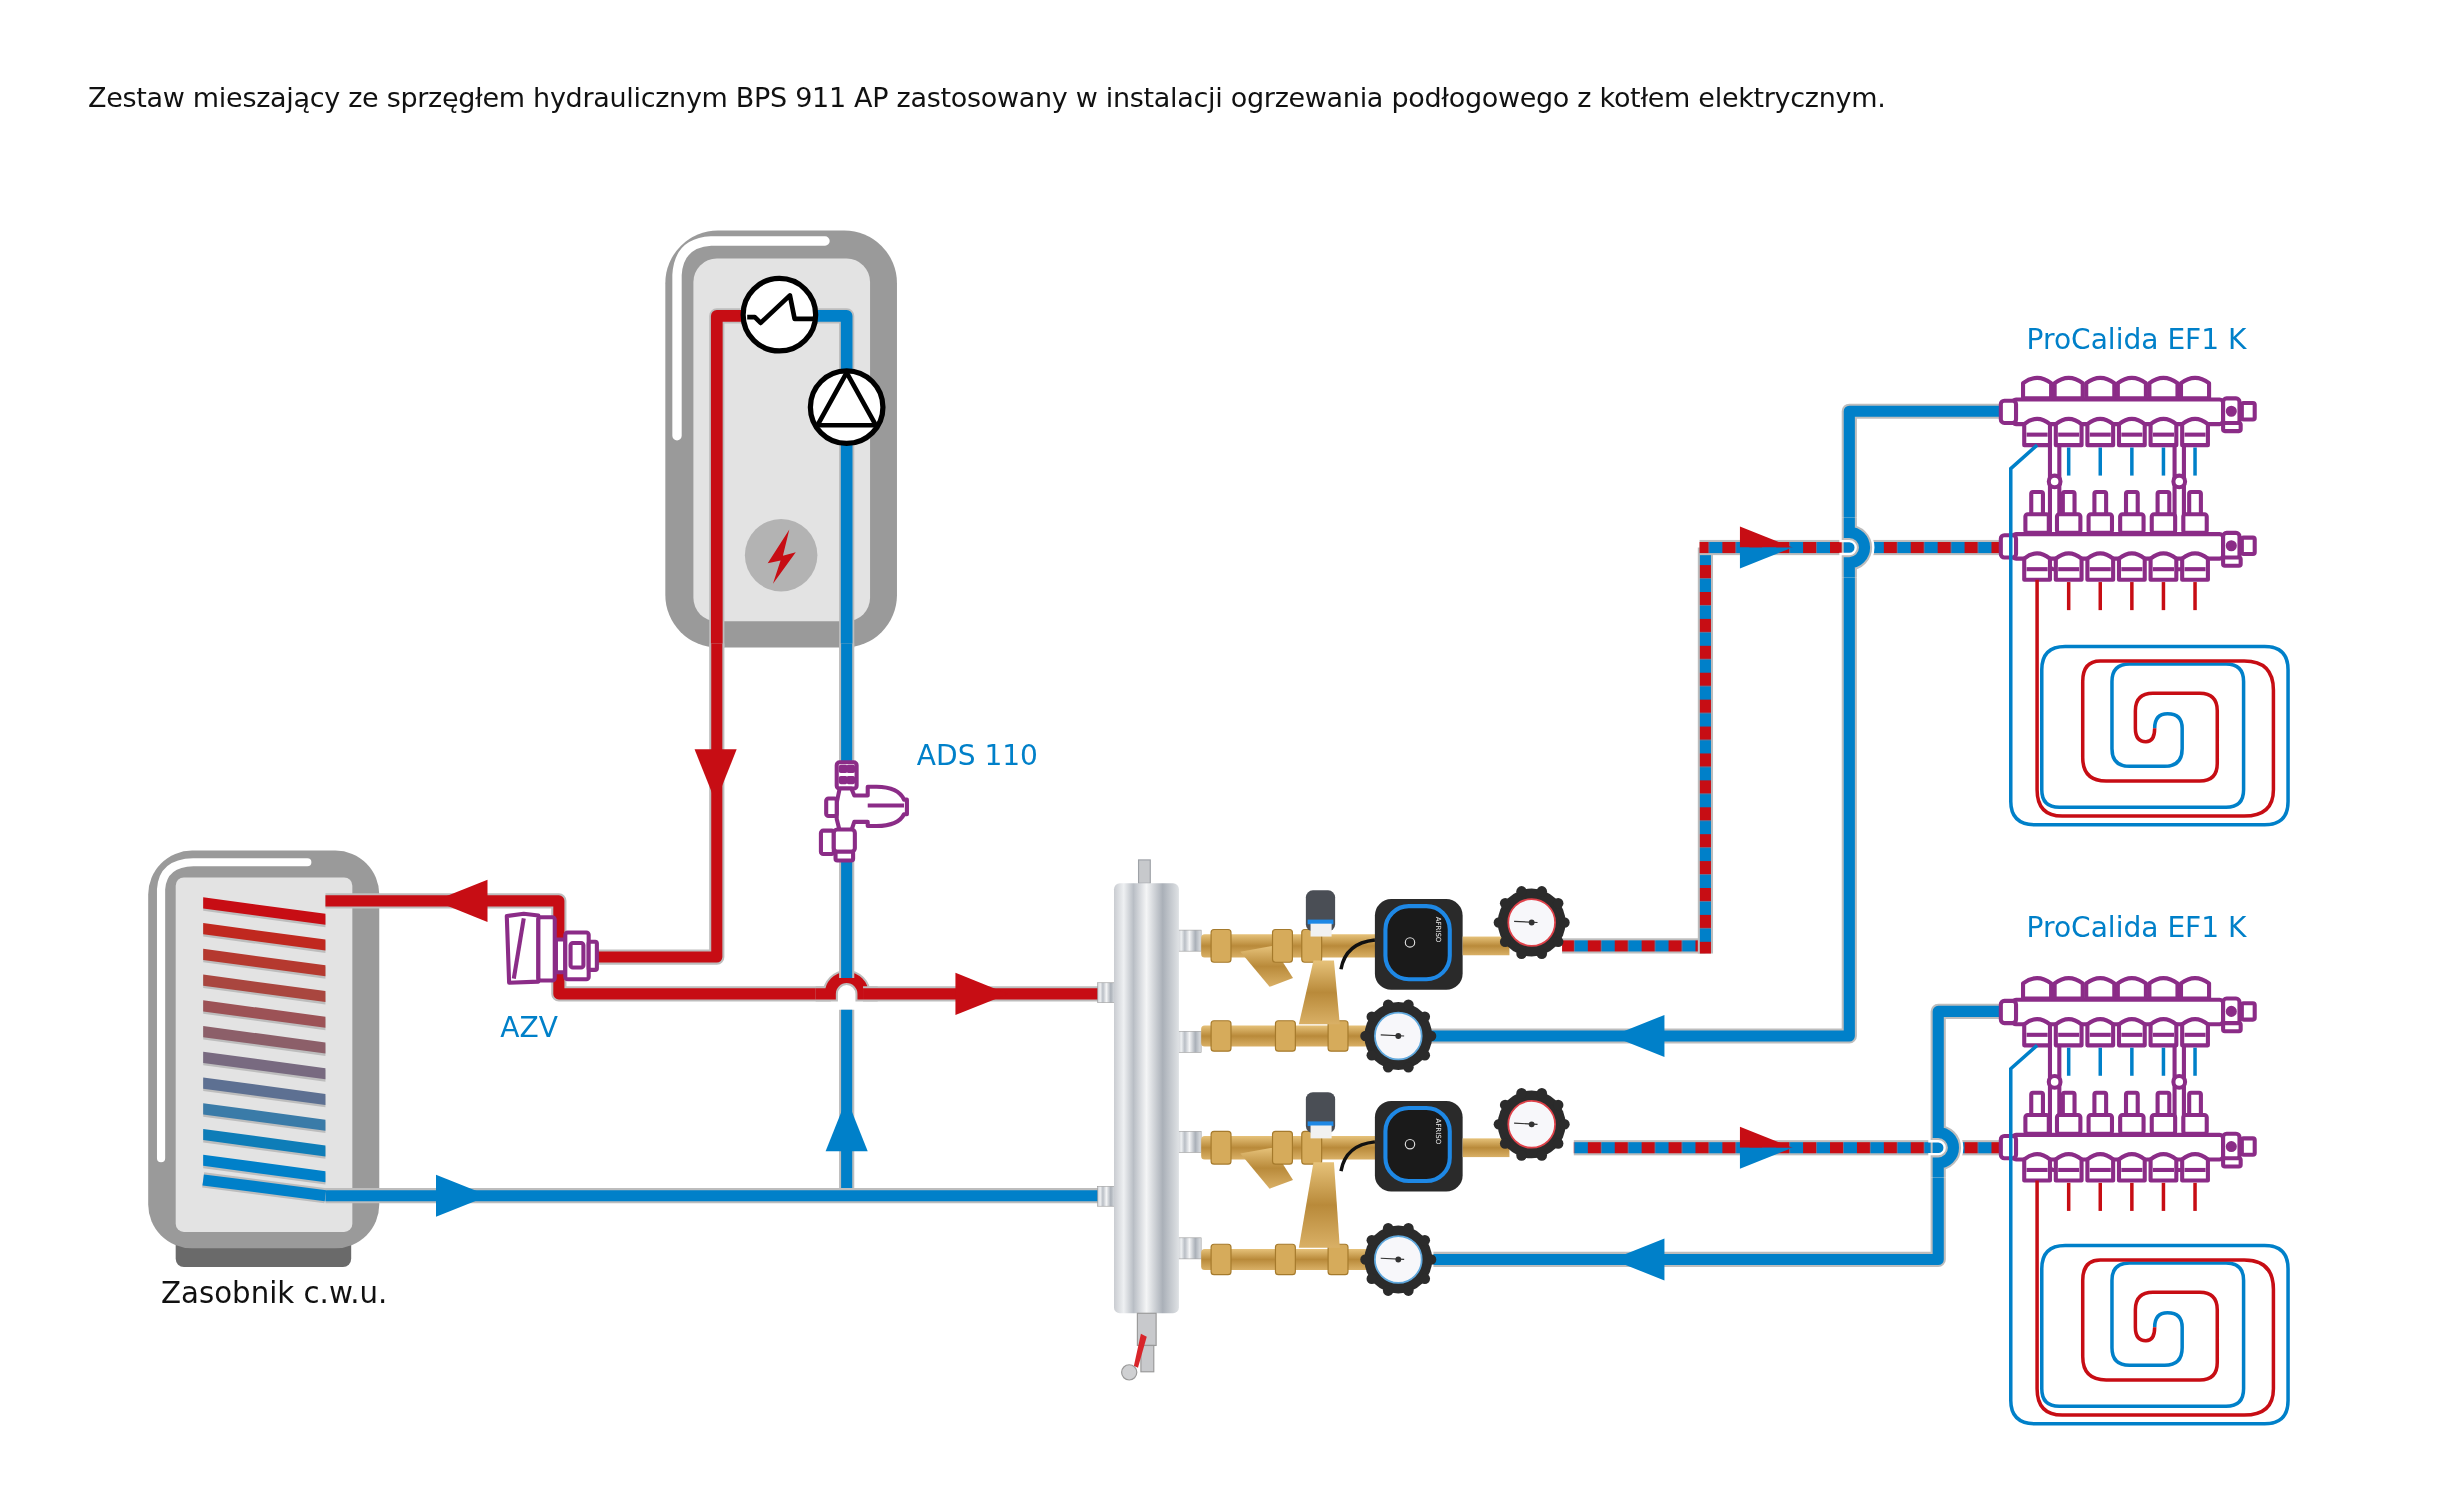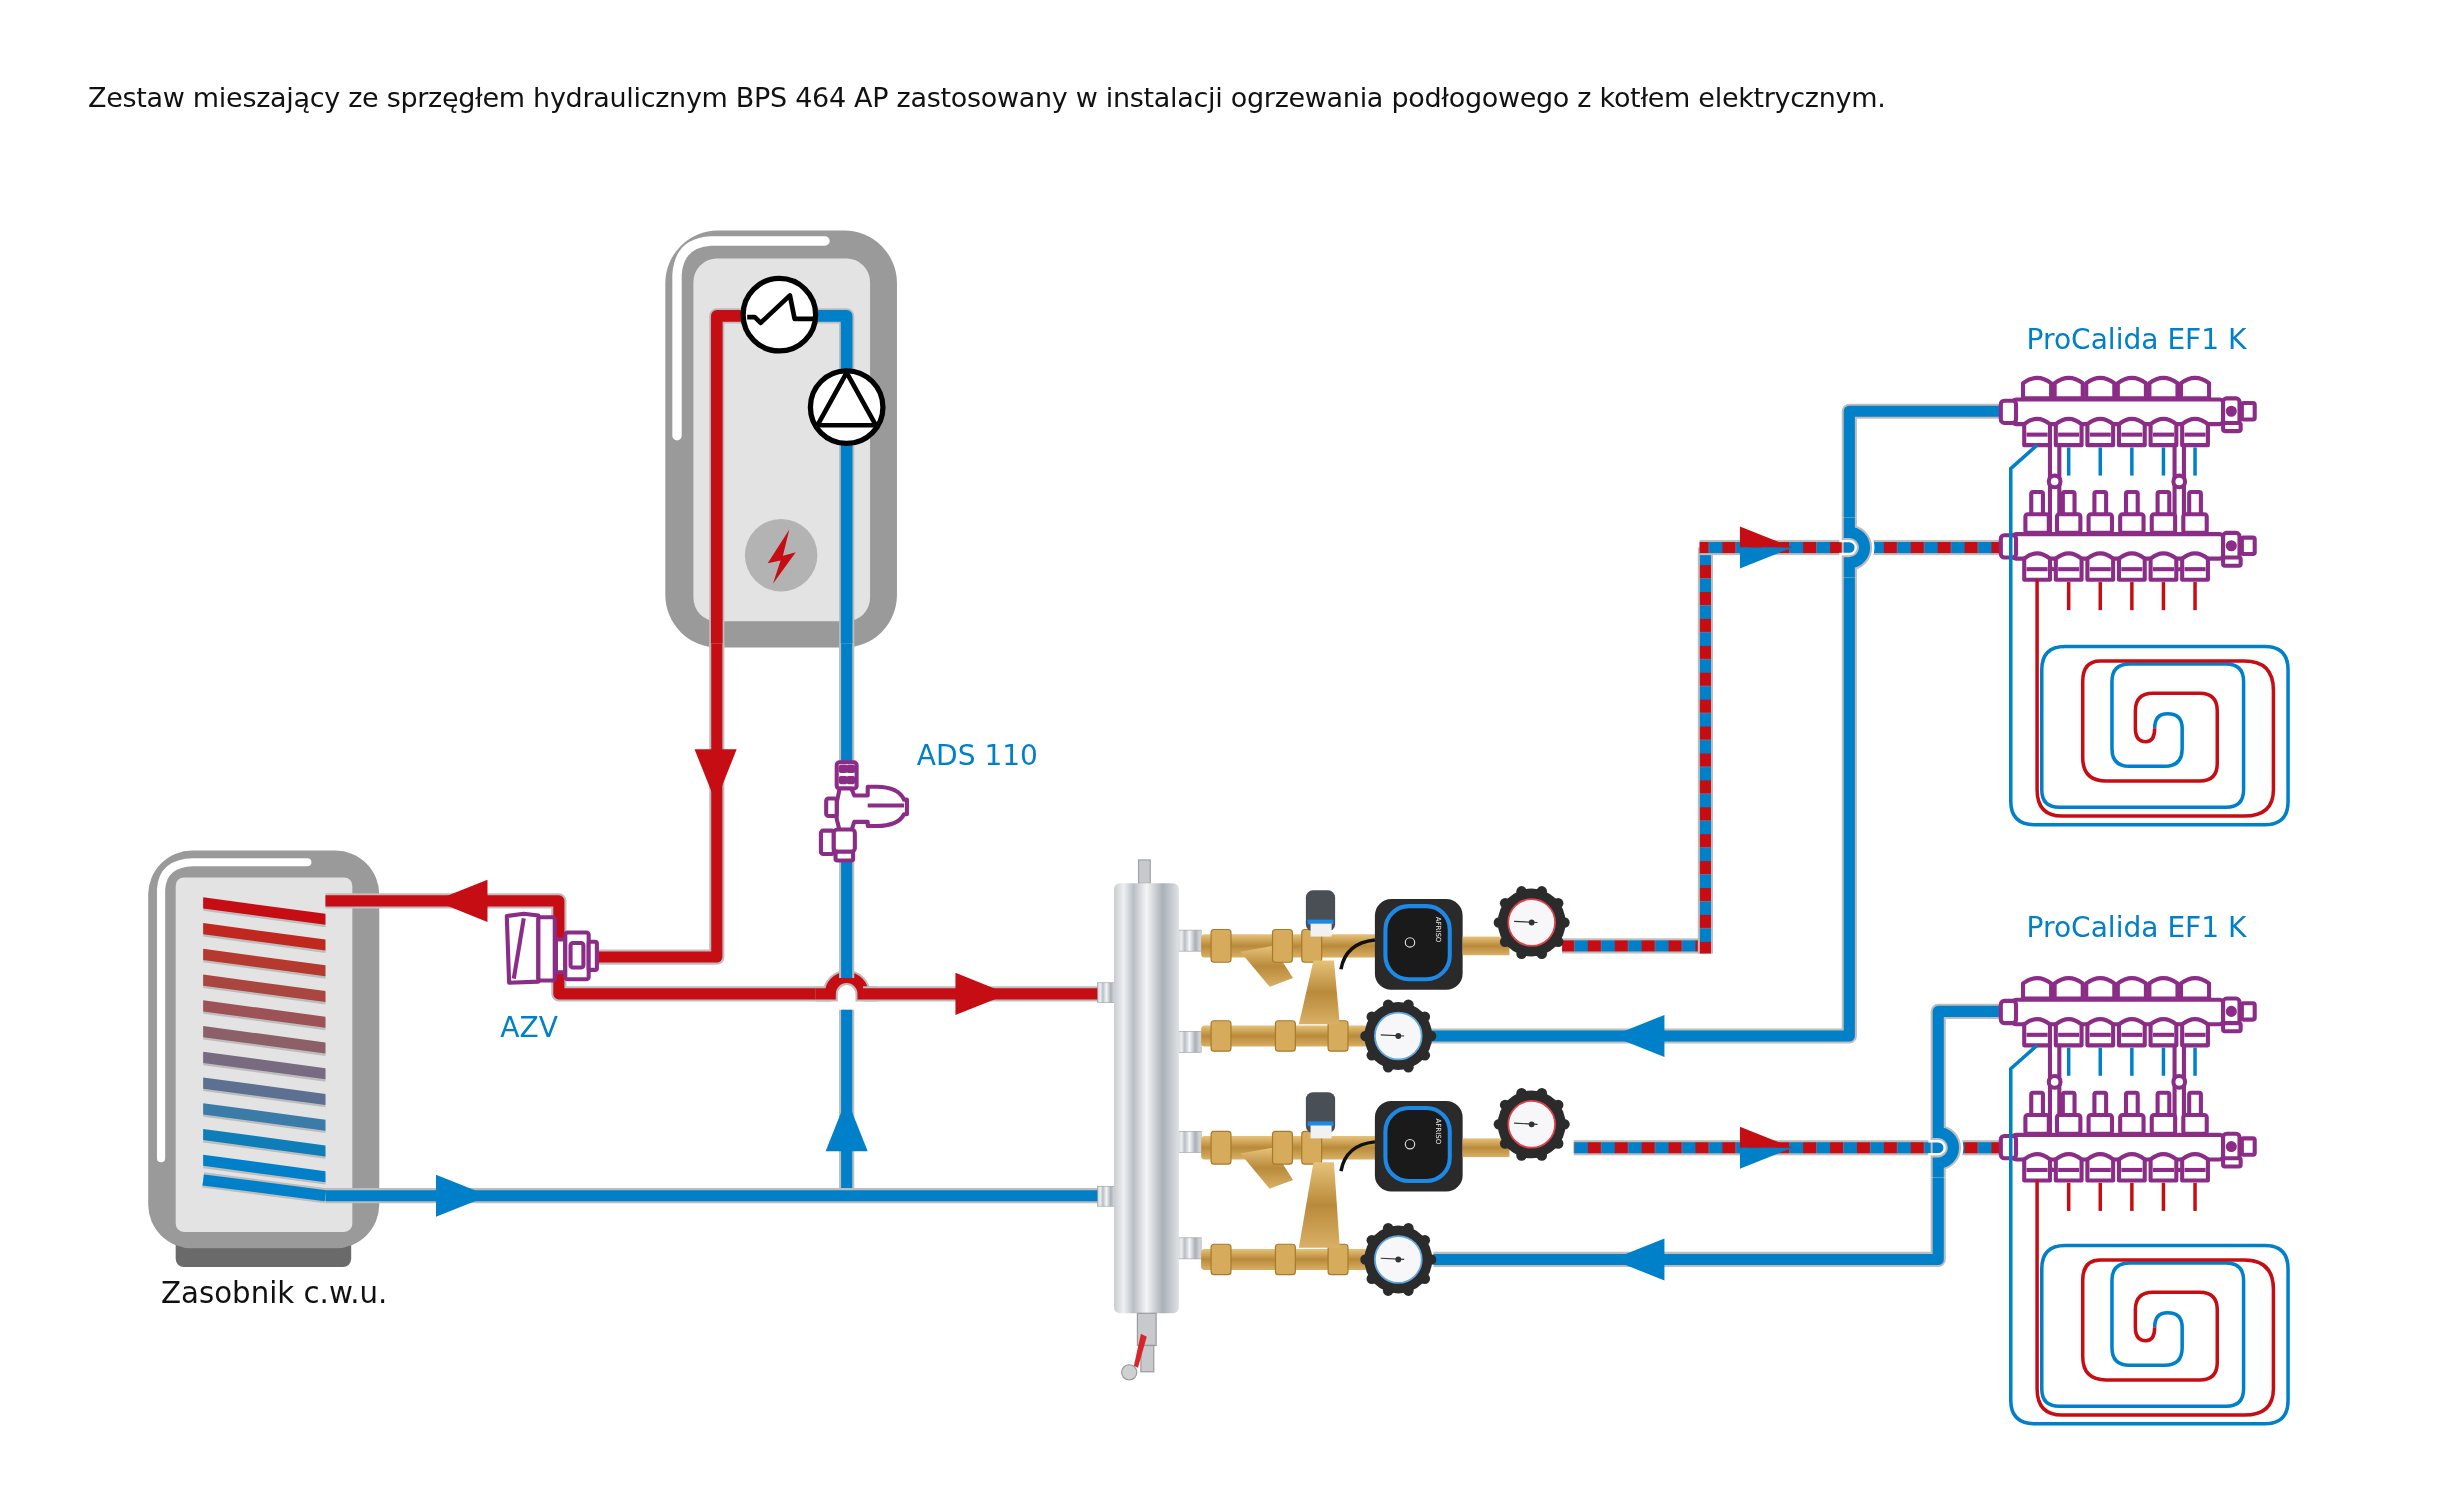--- a/index.html
+++ b/index.html
@@ -4,21 +4,21 @@
 <style>
   html,body{margin:0;padding:0;background:#fff;}
   body{width:2438px;height:1511px;position:relative;overflow:hidden;font-family:"DejaVu Sans","Liberation Sans",sans-serif;}
   #diagram{position:absolute;left:0;top:0;width:2438px;height:1511px;}
   .title{position:absolute;left:88px;top:82px;font-size:27px;color:#111;white-space:nowrap;letter-spacing:-0.3px;}
   .lbl{font-family:"DejaVu Sans","Liberation Sans",sans-serif;}
 </style>
 </head>
 <body>
 
-<div class="title">Zestaw mieszający ze sprzęgłem hydraulicznym BPS 464 AP zastosowany w instalacji ogrzewania podłogowego z kotłem elektrycznym.</div>
+<div class="title">Zestaw mieszający ze sprzęgłem hydraulicznym BPS 911 AP zastosowany w instalacji ogrzewania podłogowego z kotłem elektrycznym.</div>
 
 <svg id="diagram" viewBox="0 0 4167 2583" xmlns="http://www.w3.org/2000/svg">
   <defs>
     <pattern id="stripesH" patternUnits="userSpaceOnUse" width="46" height="20">
       <rect x="0" y="0" width="23" height="20" fill="#C70D14"></rect>
       <rect x="23" y="0" width="23" height="20" fill="#0080C9"></rect>
     </pattern>
     <pattern id="stripesV" patternUnits="userSpaceOnUse" width="20" height="46">
       <rect x="0" y="0" width="20" height="23" fill="#C70D14"></rect>
       <rect x="0" y="23" width="20" height="23" fill="#0080C9"></rect>

